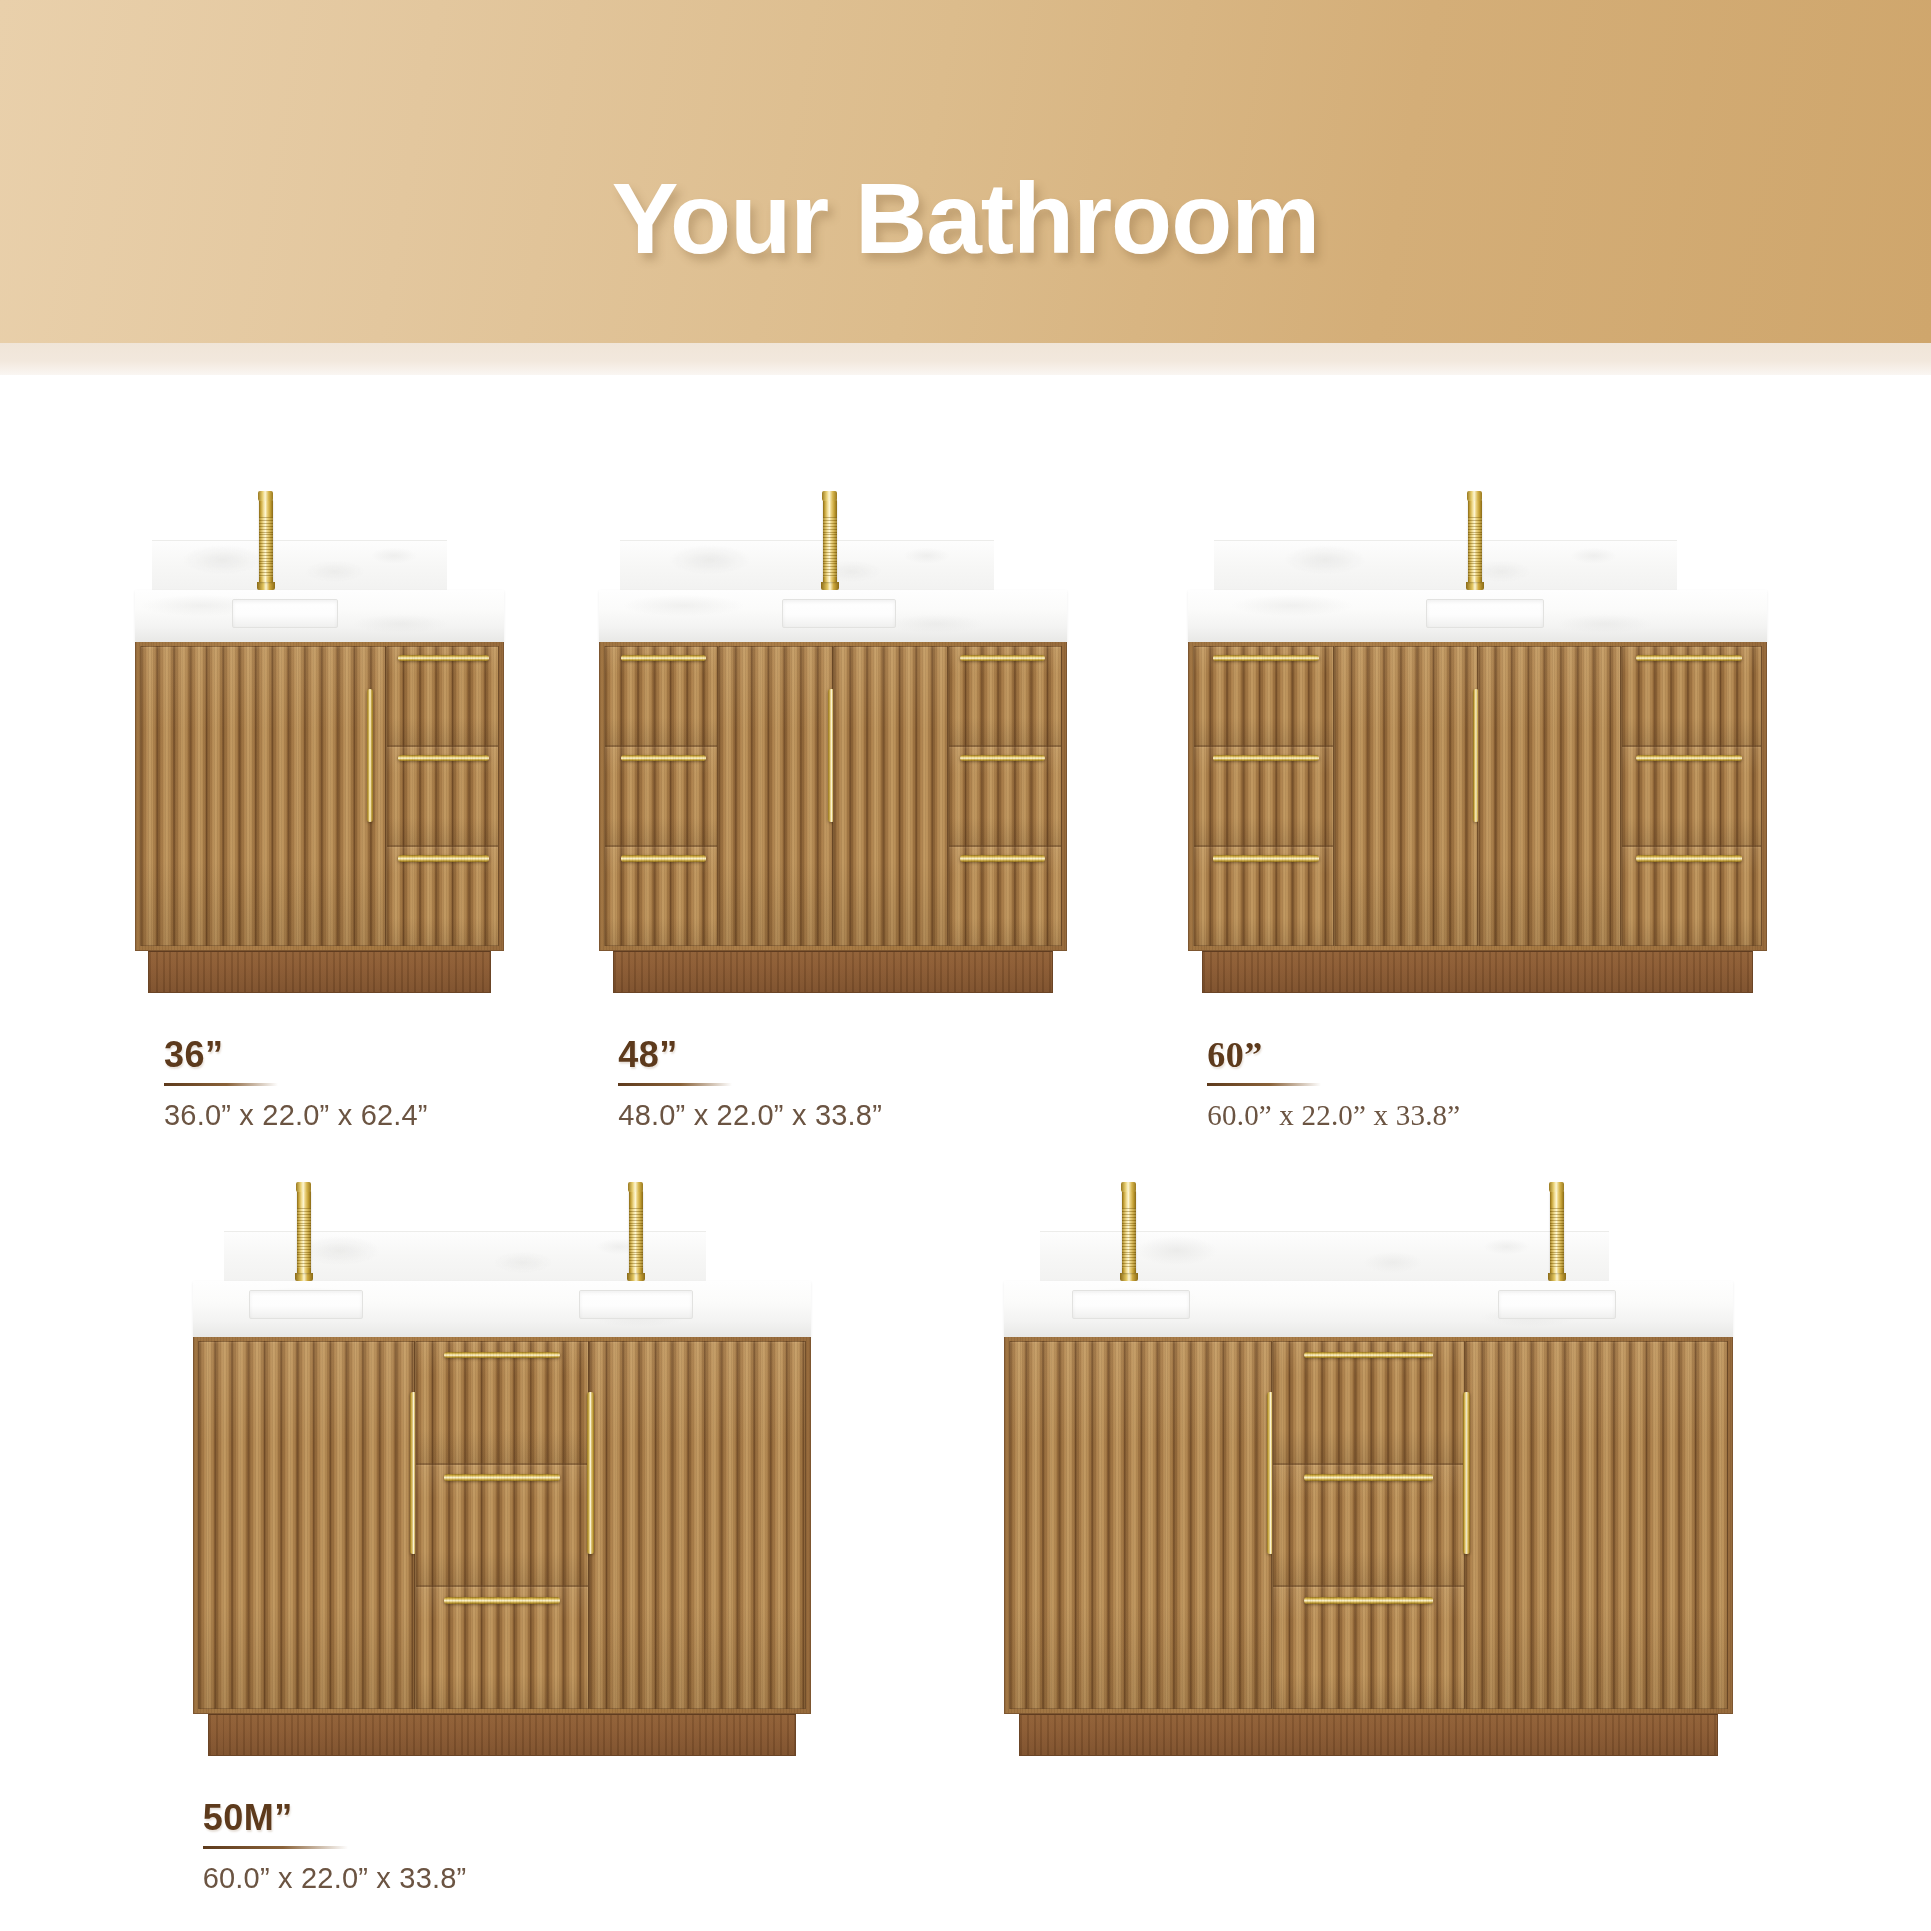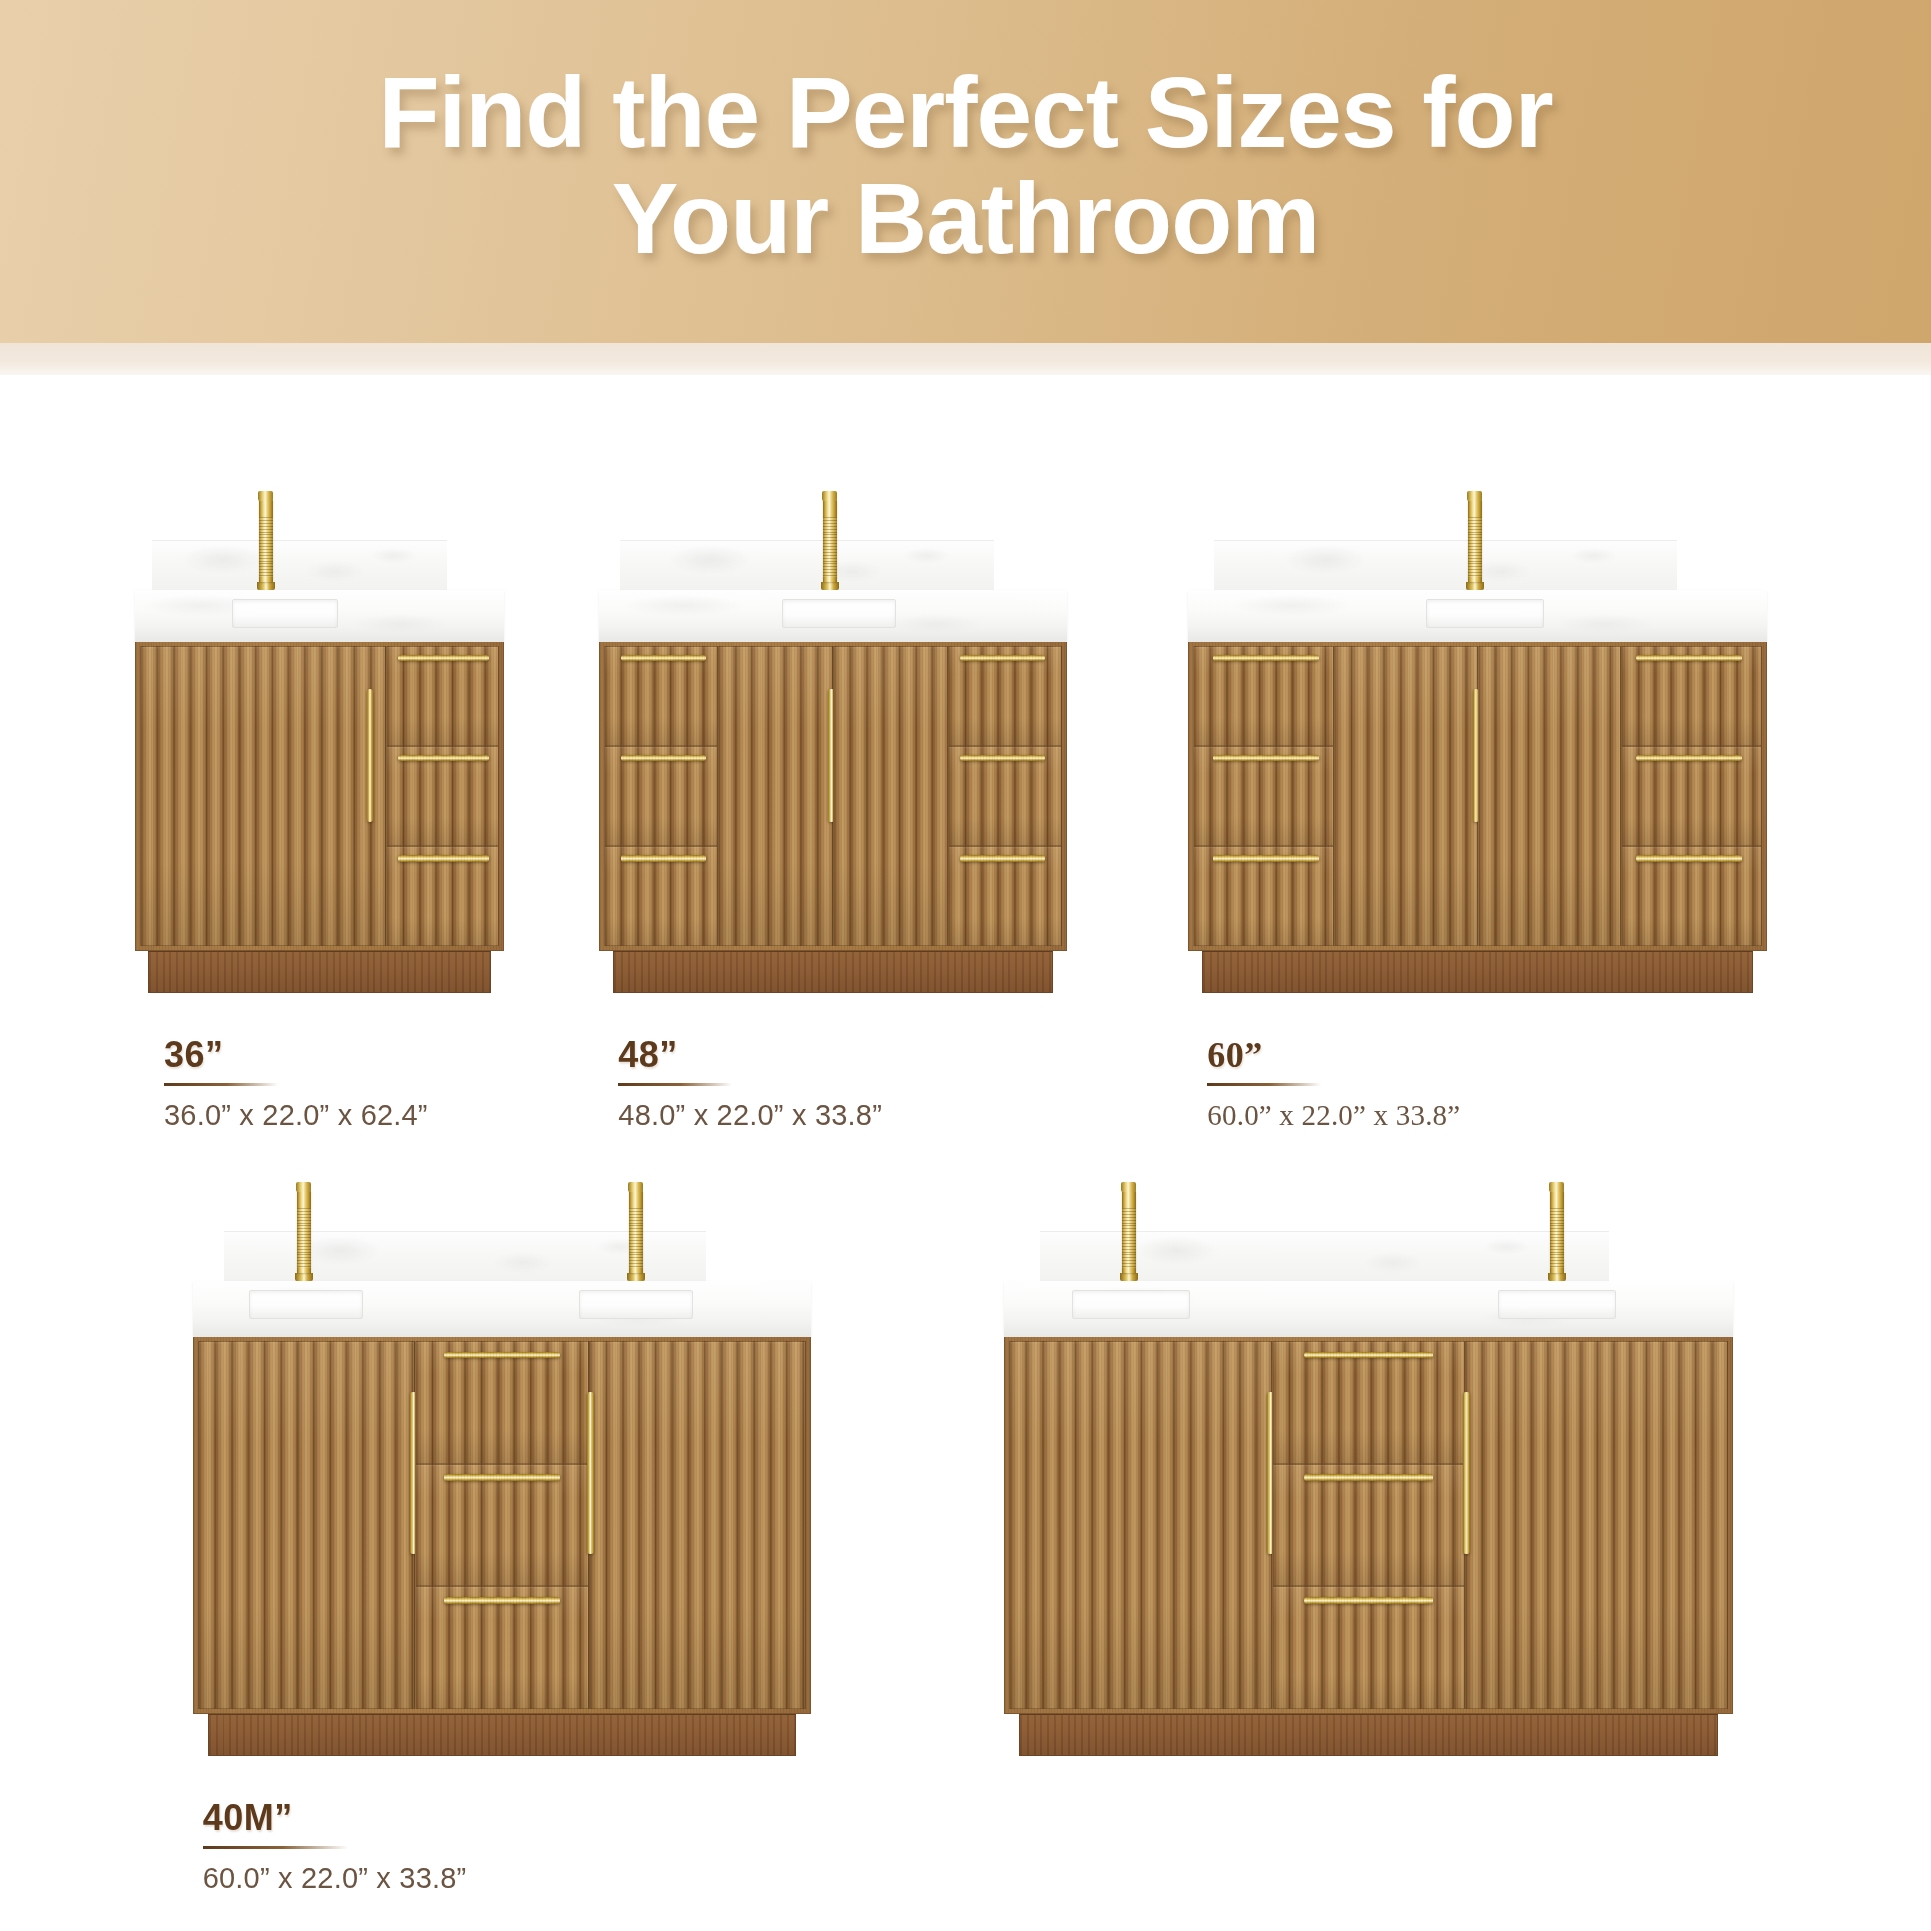--- a/index.html
+++ b/index.html
@@ -208,21 +208,21 @@
   .size-dims {
     font-size: 29px; color: #6b destinations; color: #6b5442;
     font-weight: 400; letter-spacing: 0.2px; white-space: nowrap;
   }
 </style>
 </head>
 <body>
 
 <div class="header">
   <div class="header-title">
-    <span>Find the Perfect Sizes for</span><br>
+    <br>
     <span>Your Bathroom</span>
   </div>
 </div>
 <div class="header-strip"></div>
 
 <div class="stage">
 
   <div class="row row-1">
 
     <div class="cell" style="left:135px; top:0; width:386px; height:763px;">
@@ -411,21 +411,21 @@
             </div>
           </div>
           <div class="panel" style="flex:1; position:relative;">
             <div class="h-v" style="left:-2.9px; top:50px; height:162px;"></div>
           </div>
         </div>
         <div class="base" style="width:95%;"></div>
       </div>
 
       <div class="label-block" style="left:9.7px; top:666px;">
-        <div class="size-name">40M”</div>
+        <div class="size-name">50M”</div>
         <div class="size-rule" style="width:145px;"></div>
         <div class="size-dims">60.0” x 22.0” x 33.8”</div>
       </div>
     </div>
 
     <div class="cell" style="left:1004px; top:0; width:743px; height:792px;">
       <div class="vanity" style="width:729px; bottom:145px;">
         <div class="counter">
           <div class="backsplash" style="left:5%; width:78%;"></div>
           <div class="faucet" style="left:118px;">

